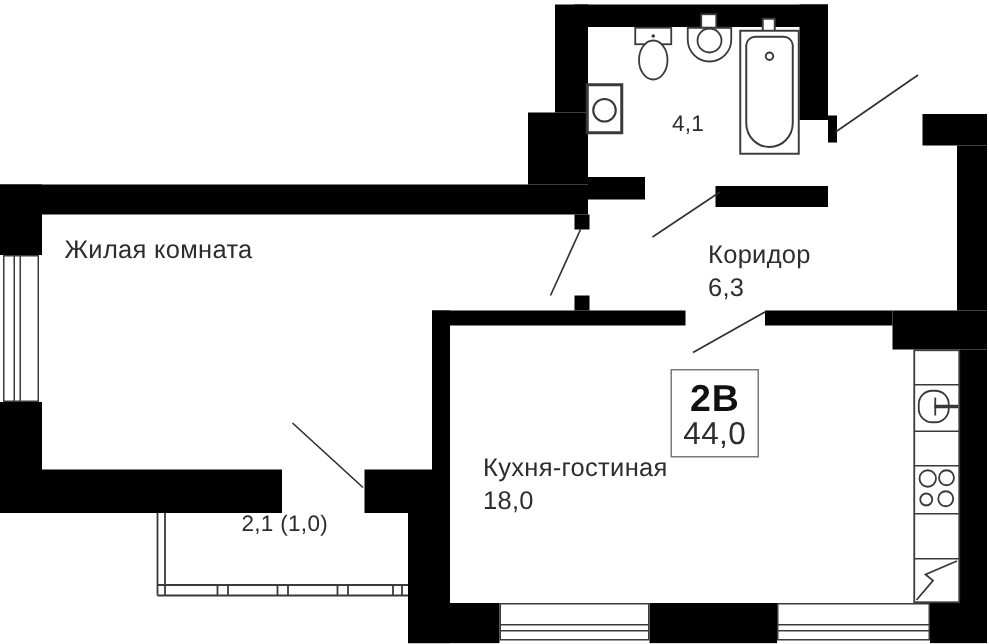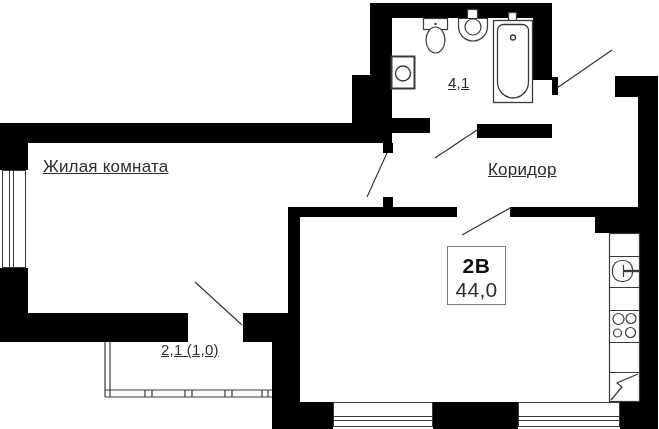--- a/index.html
+++ b/index.html
@@ -1,27 +1,27 @@
 <!DOCTYPE html>
 <html><head>
 <meta charset="utf-8">
 <style>
   html,body{margin:0;padding:0;background:#ffffff;}
   .plan{
     position:relative;width:659px;height:429px;background:#ffffff;overflow:hidden;
     font-family:"Liberation Sans", sans-serif;color:#2d2d2d;
   }
   .plan svg{position:absolute;left:0;top:0;}
-  .label{position:absolute;font-size:17px;line-height:22px;letter-spacing:.2px;color:#2d2d2d;white-space:nowrap;text-decoration:underline;}
+  .label{position:absolute;font-size:17px;line-height:22px;letter-spacing:.2px;color:#2d2d2d;white-space:nowrap;}
   .label.small{font-size:15px;line-height:19px;}
   .badge{
     position:absolute;left:447px;top:246px;width:59px;height:59px;
     border:1px solid #7a7a7a;background:#ffffff;text-align:center;box-sizing:border-box;
   }
-  .badge-type{font-size:21px;font-weight:700;color:#111111;margin-top:6px;line-height:26px;letter-spacing:.5px;}
+  .badge-type{font-size:25px;font-weight:700;color:#111111;margin-top:6px;line-height:26px;letter-spacing:.5px;}
   .badge-area{font-size:21px;color:#2d2d2d;line-height:22px;letter-spacing:.3px;}
 </style>
 </head>
 <body>
 
 <div class="plan">
 
   <svg width="659" height="429" viewBox="0 0 659 429">
 
     <g fill="#000000">
@@ -137,24 +137,29 @@
         <circle cx="630.5" cy="332.5" r="5"></circle>
       </g>
       <polyline points="611,400 622,387 617,383 638,374" fill="none" stroke-width="1.2"></polyline>
     </g>
   </svg>
 
   <div class="label" style="left:43px;top:156px">
     <div>Жилая комната</div>
   </div>
 
-  <div class="label" style="left:488px;top:159px">
+  <div class="label" style="left:472px;top:159px">
     <div>Коридор</div>
+    <div>6,3</div>
   </div>
 
+  <div class="label" style="left:322px;top:301px">
+    <div>Кухня-гостиная</div>
+    <div>18,0</div>
+  </div>
 
   <div class="label small" style="left:448px;top:73px">
     <div>4,1</div>
   </div>
 
   <div class="label small" style="left:161px;top:340px">
     <div>2,1 (1,0)</div>
   </div>
 
   <div class="badge">

